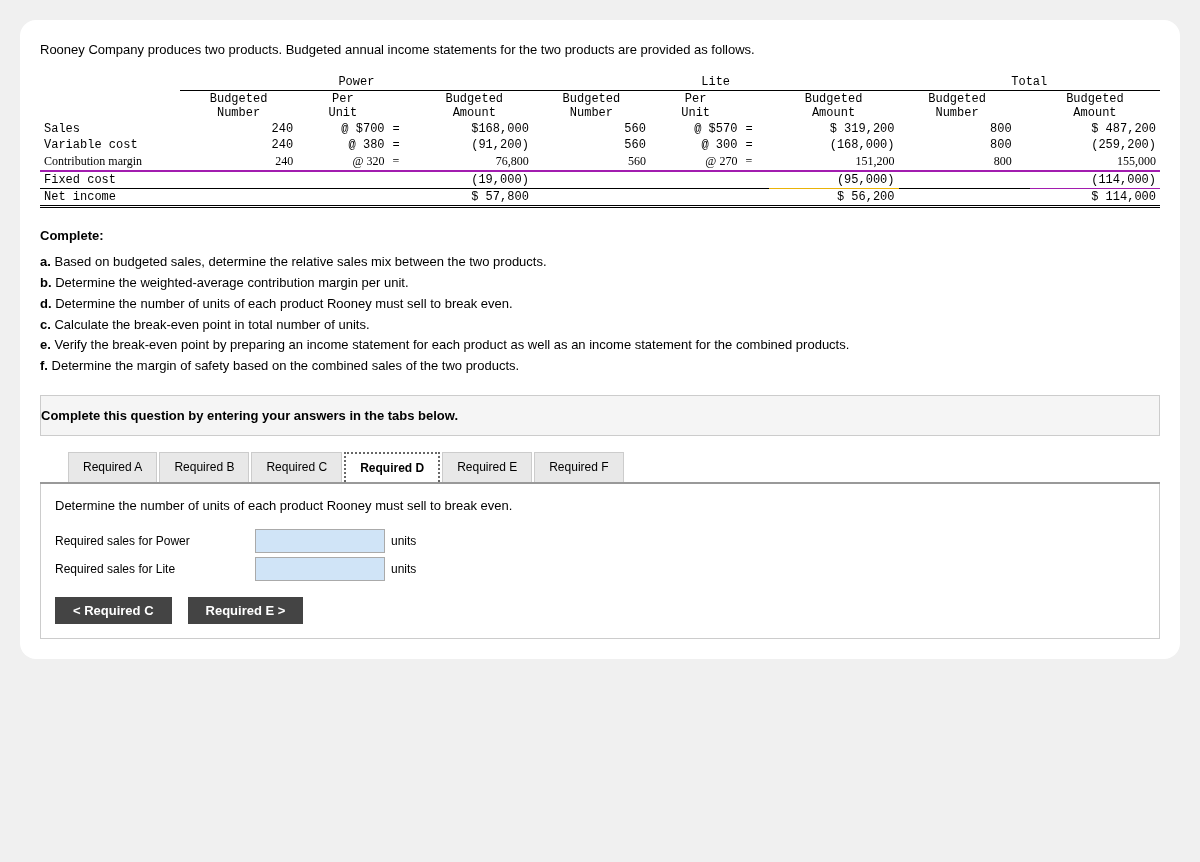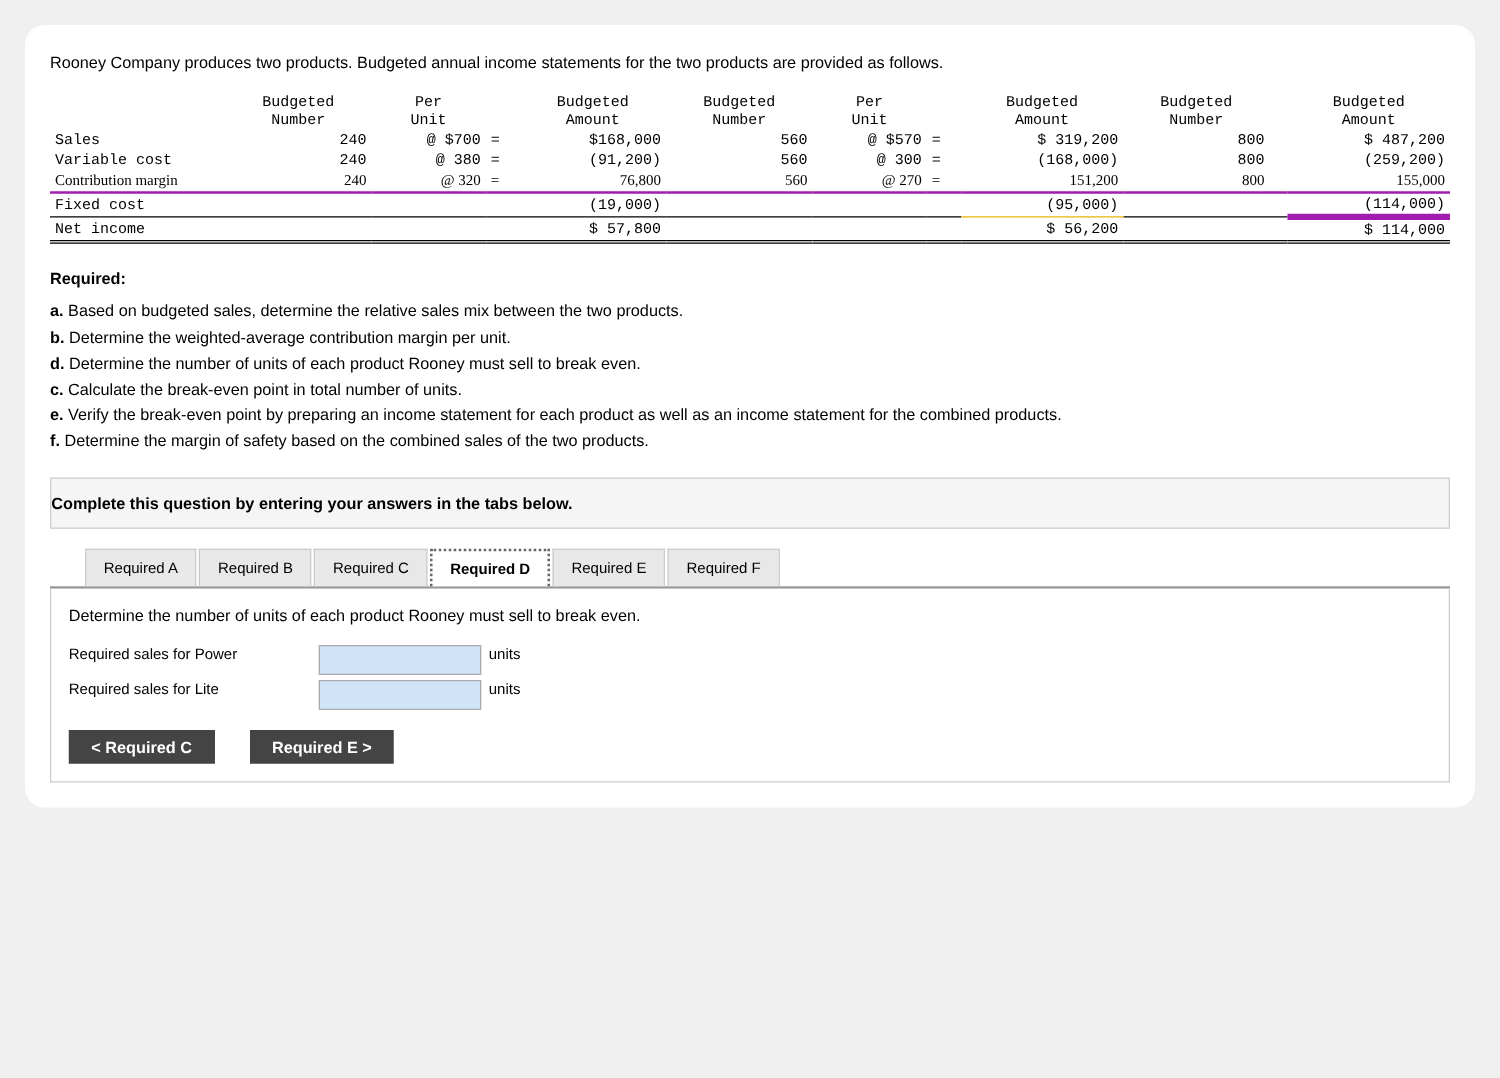--- a/index.html
+++ b/index.html
@@ -105,21 +105,21 @@
     .tab-content-title {
       font-size: 13px;
       margin-bottom: 16px;
     }
     
     .input-area {
       margin-bottom: 16px;
     }
     .input-row {
       display: flex;
-      align-items: flex-start;
+      align-items: center;
       margin-bottom: 4px;
     }
     .input-label {
       width: 200px;
       font-size: 12px;
     }
     .input-field {
       width: 130px;
       height: 24px;
       border: 1px solid #aaa;
@@ -127,21 +127,21 @@
       font-size: 12px;
       padding: 2px 4px;
     }
     .input-unit {
       margin-left: 6px;
       font-size: 12px;
     }
     
     .nav-buttons {
       display: flex;
-      gap: 28px;
+      gap: 16px;
       margin-top: 12px;
     }
     .nav-btn {
       padding: 6px 18px;
       font-size: 13px;
       font-weight: bold;
       background: #444;
       color: #fff;
       border: none;
       cursor: pointer;
@@ -153,20 +153,29 @@
 <body>
 
 <div class="page-container">
 
   <p class="problem-text">Rooney Company produces two products. Budgeted annual income statements for the two products are provided as follows.</p>
 
   <table class="income-table">
     <thead>
       <tr>
         <td class="label-col"></td>
+
+        <td colspan="4" class="section-header">Power</td>
+
+        <td colspan="4" class="section-header">Lite</td>
+
+        <td colspan="3" class="section-header">Total</td>
+      </tr>
+      <tr>
+        <td class="label-col"></td>
         <td class="col-header">Budgeted<br>Number</td>
         <td class="col-header">Per<br>Unit</td>
         <td></td>
         <td class="col-header">Budgeted<br>Amount</td>
         <td class="col-header">Budgeted<br>Number</td>
         <td class="col-header">Per<br>Unit</td>
         <td></td>
         <td class="col-header">Budgeted<br>Amount</td>
         <td class="col-header">Budgeted<br>Number</td>
         <td></td>
@@ -240,27 +249,27 @@
         <td></td>
           <td></td>
           <td></td>
         <td class="text-right" style="border-top: 1px solid #000; border-bottom: 3px double #000;">$ 57,800</td>
         <td></td>
           <td></td>
           <td></td>
         <td class="text-right" style="border-top: 1px solid #eab308; border-bottom: 3px double #000;">$ 56,200</td>
         <td></td>
           <td></td>
-        <td class="text-right" style="border-top: 5px solid #a21caf; border-bottom: 3px double #000;">$ 114,000</td>
+        <td class="text-right" style="border-top: 1px solid #a21caf; border-bottom: 3px double #000;">$ 114,000</td>
       </tr>
     </tbody>
   </table>
 
   <div class="required-section">
-    <p class="req-title">Required:</p>
+    <p class="req-title">Complete:</p>
     <p><strong>a.</strong> Based on budgeted sales, determine the relative sales mix between the two products.</p>
     <p><strong>b.</strong> Determine the weighted-average contribution margin per unit.</p>
     <p><strong>d.</strong> Determine the number of units of each product Rooney must sell to break even.</p>
     <p><strong>c.</strong> Calculate the break-even point in total number of units.</p>
     <p><strong>e.</strong> Verify the break-even point by preparing an income statement for each product as well as an income statement for the combined products.</p>
     <p><strong>f.</strong> Determine the margin of safety based on the combined sales of the two products.</p>
   </div>
 
   <div class="complete-box">
     <span>Complete this question by entering your answers in the tabs below.</span>

